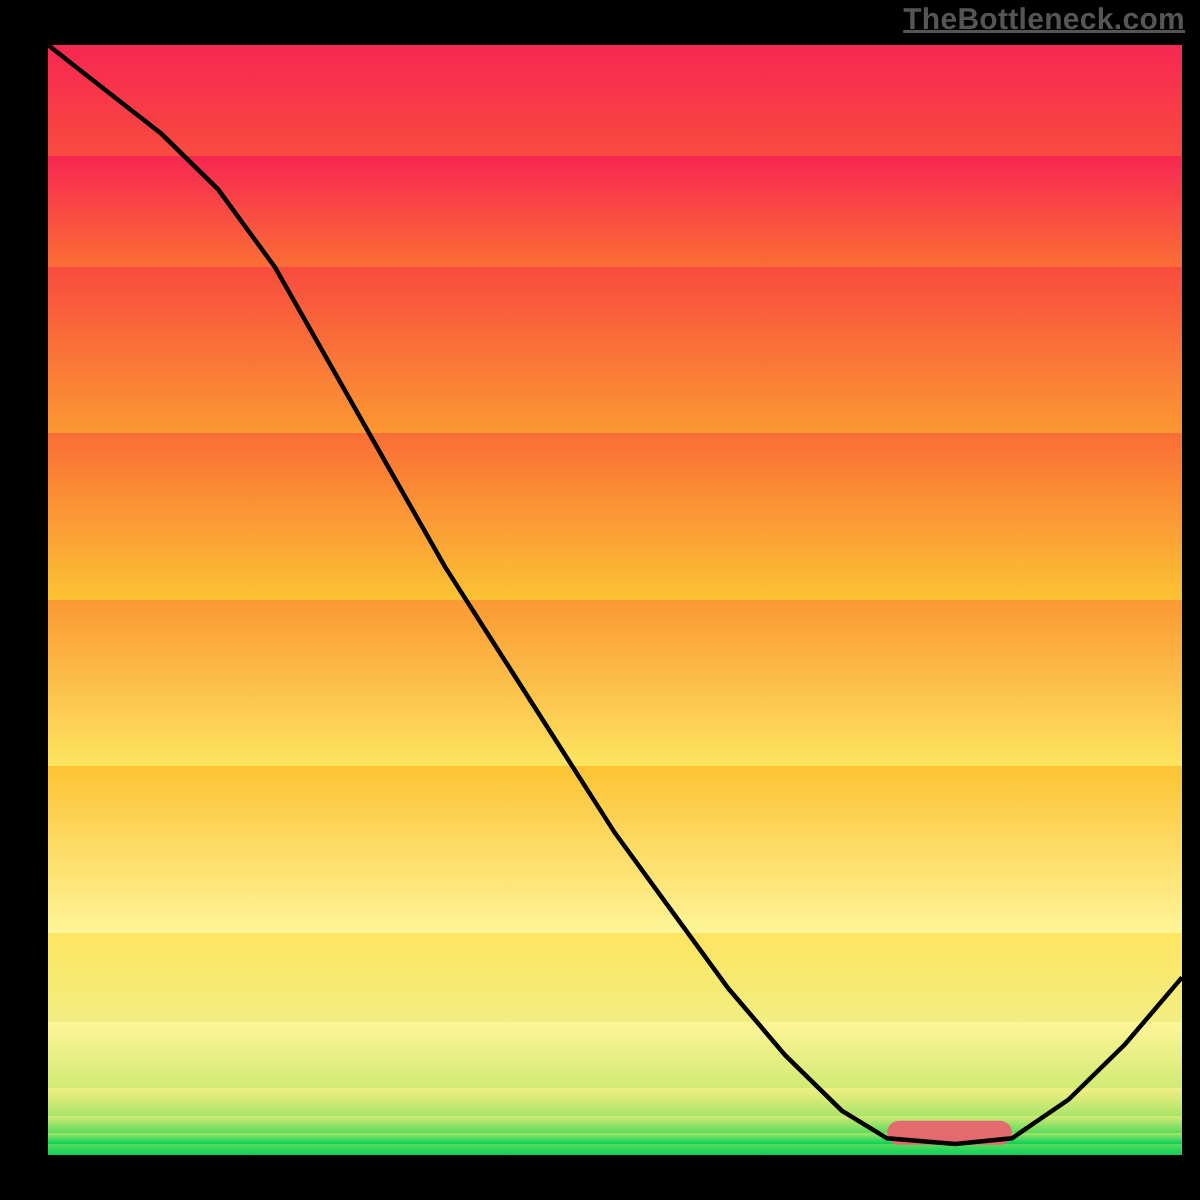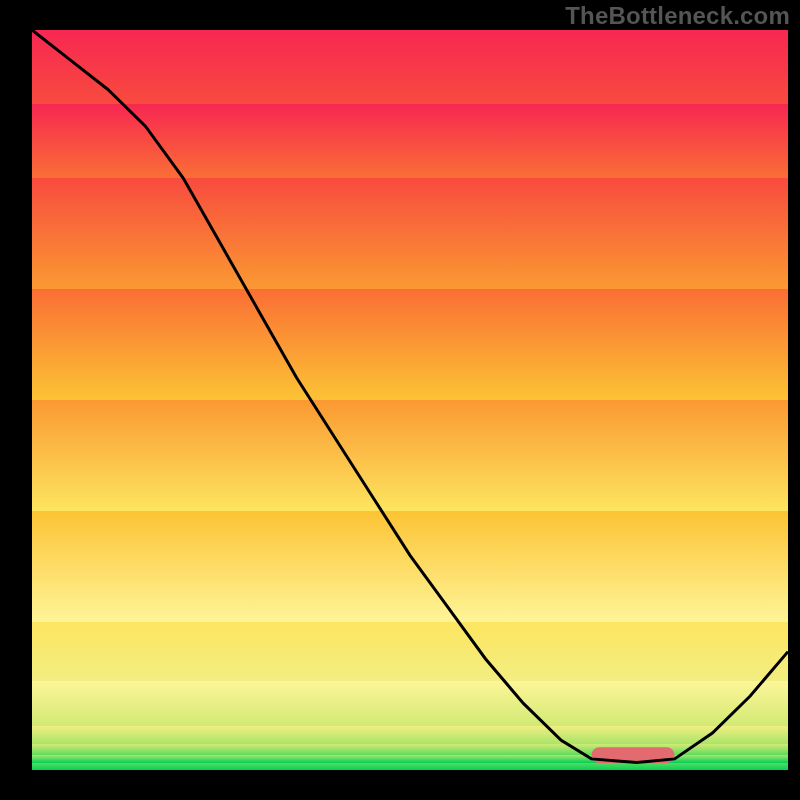--- a/index.html
+++ b/index.html
@@ -14,24 +14,25 @@
   .chart-wrapper {
     position: relative;
     width: 800px;
     height: 800px;
   }
   .watermark {
     position: absolute;
     top: 2px;
     right: 10px;
     color: #555558;
-    font-size: 24px;
+    font-size: 20px;
     font-weight: 600;
     letter-spacing: 0.2px;
     z-index: 10;
+    text-decoration: underline;
   }
   svg.chart {
     position: absolute;
     left: 0;
     top: 0;
     width: 800px;
     height: 800px;
   }
 </style>
 </head>

